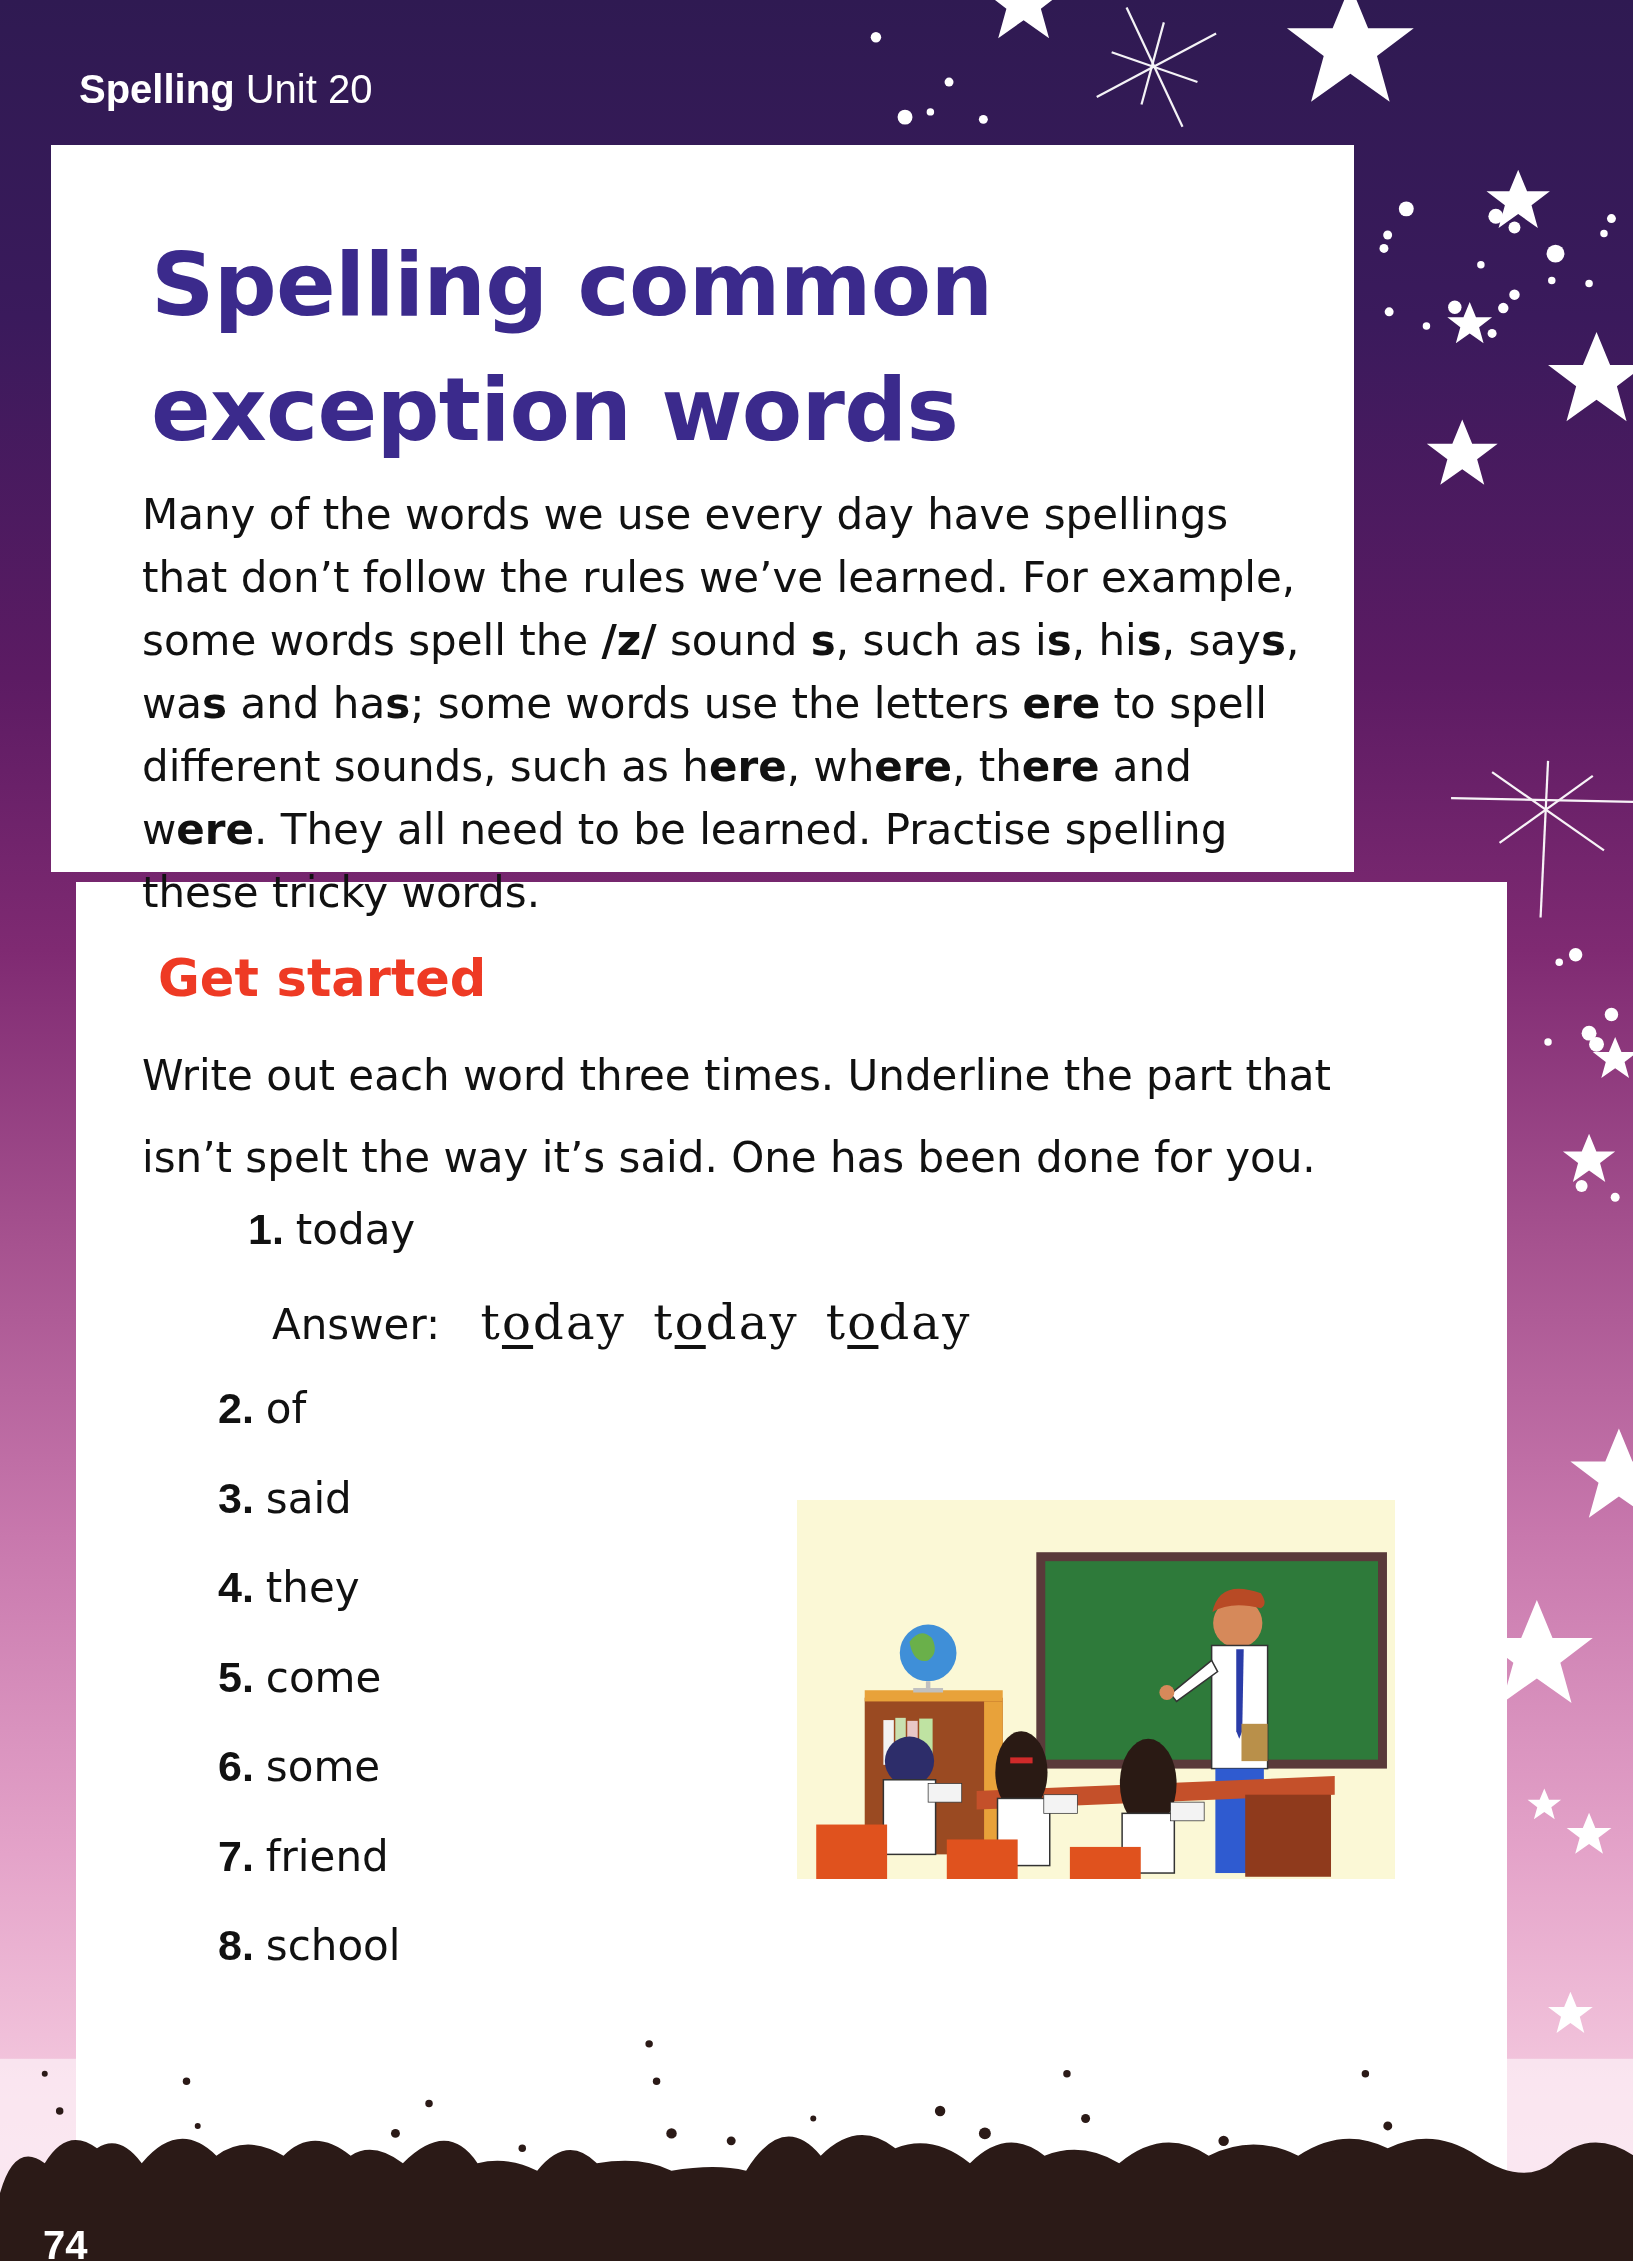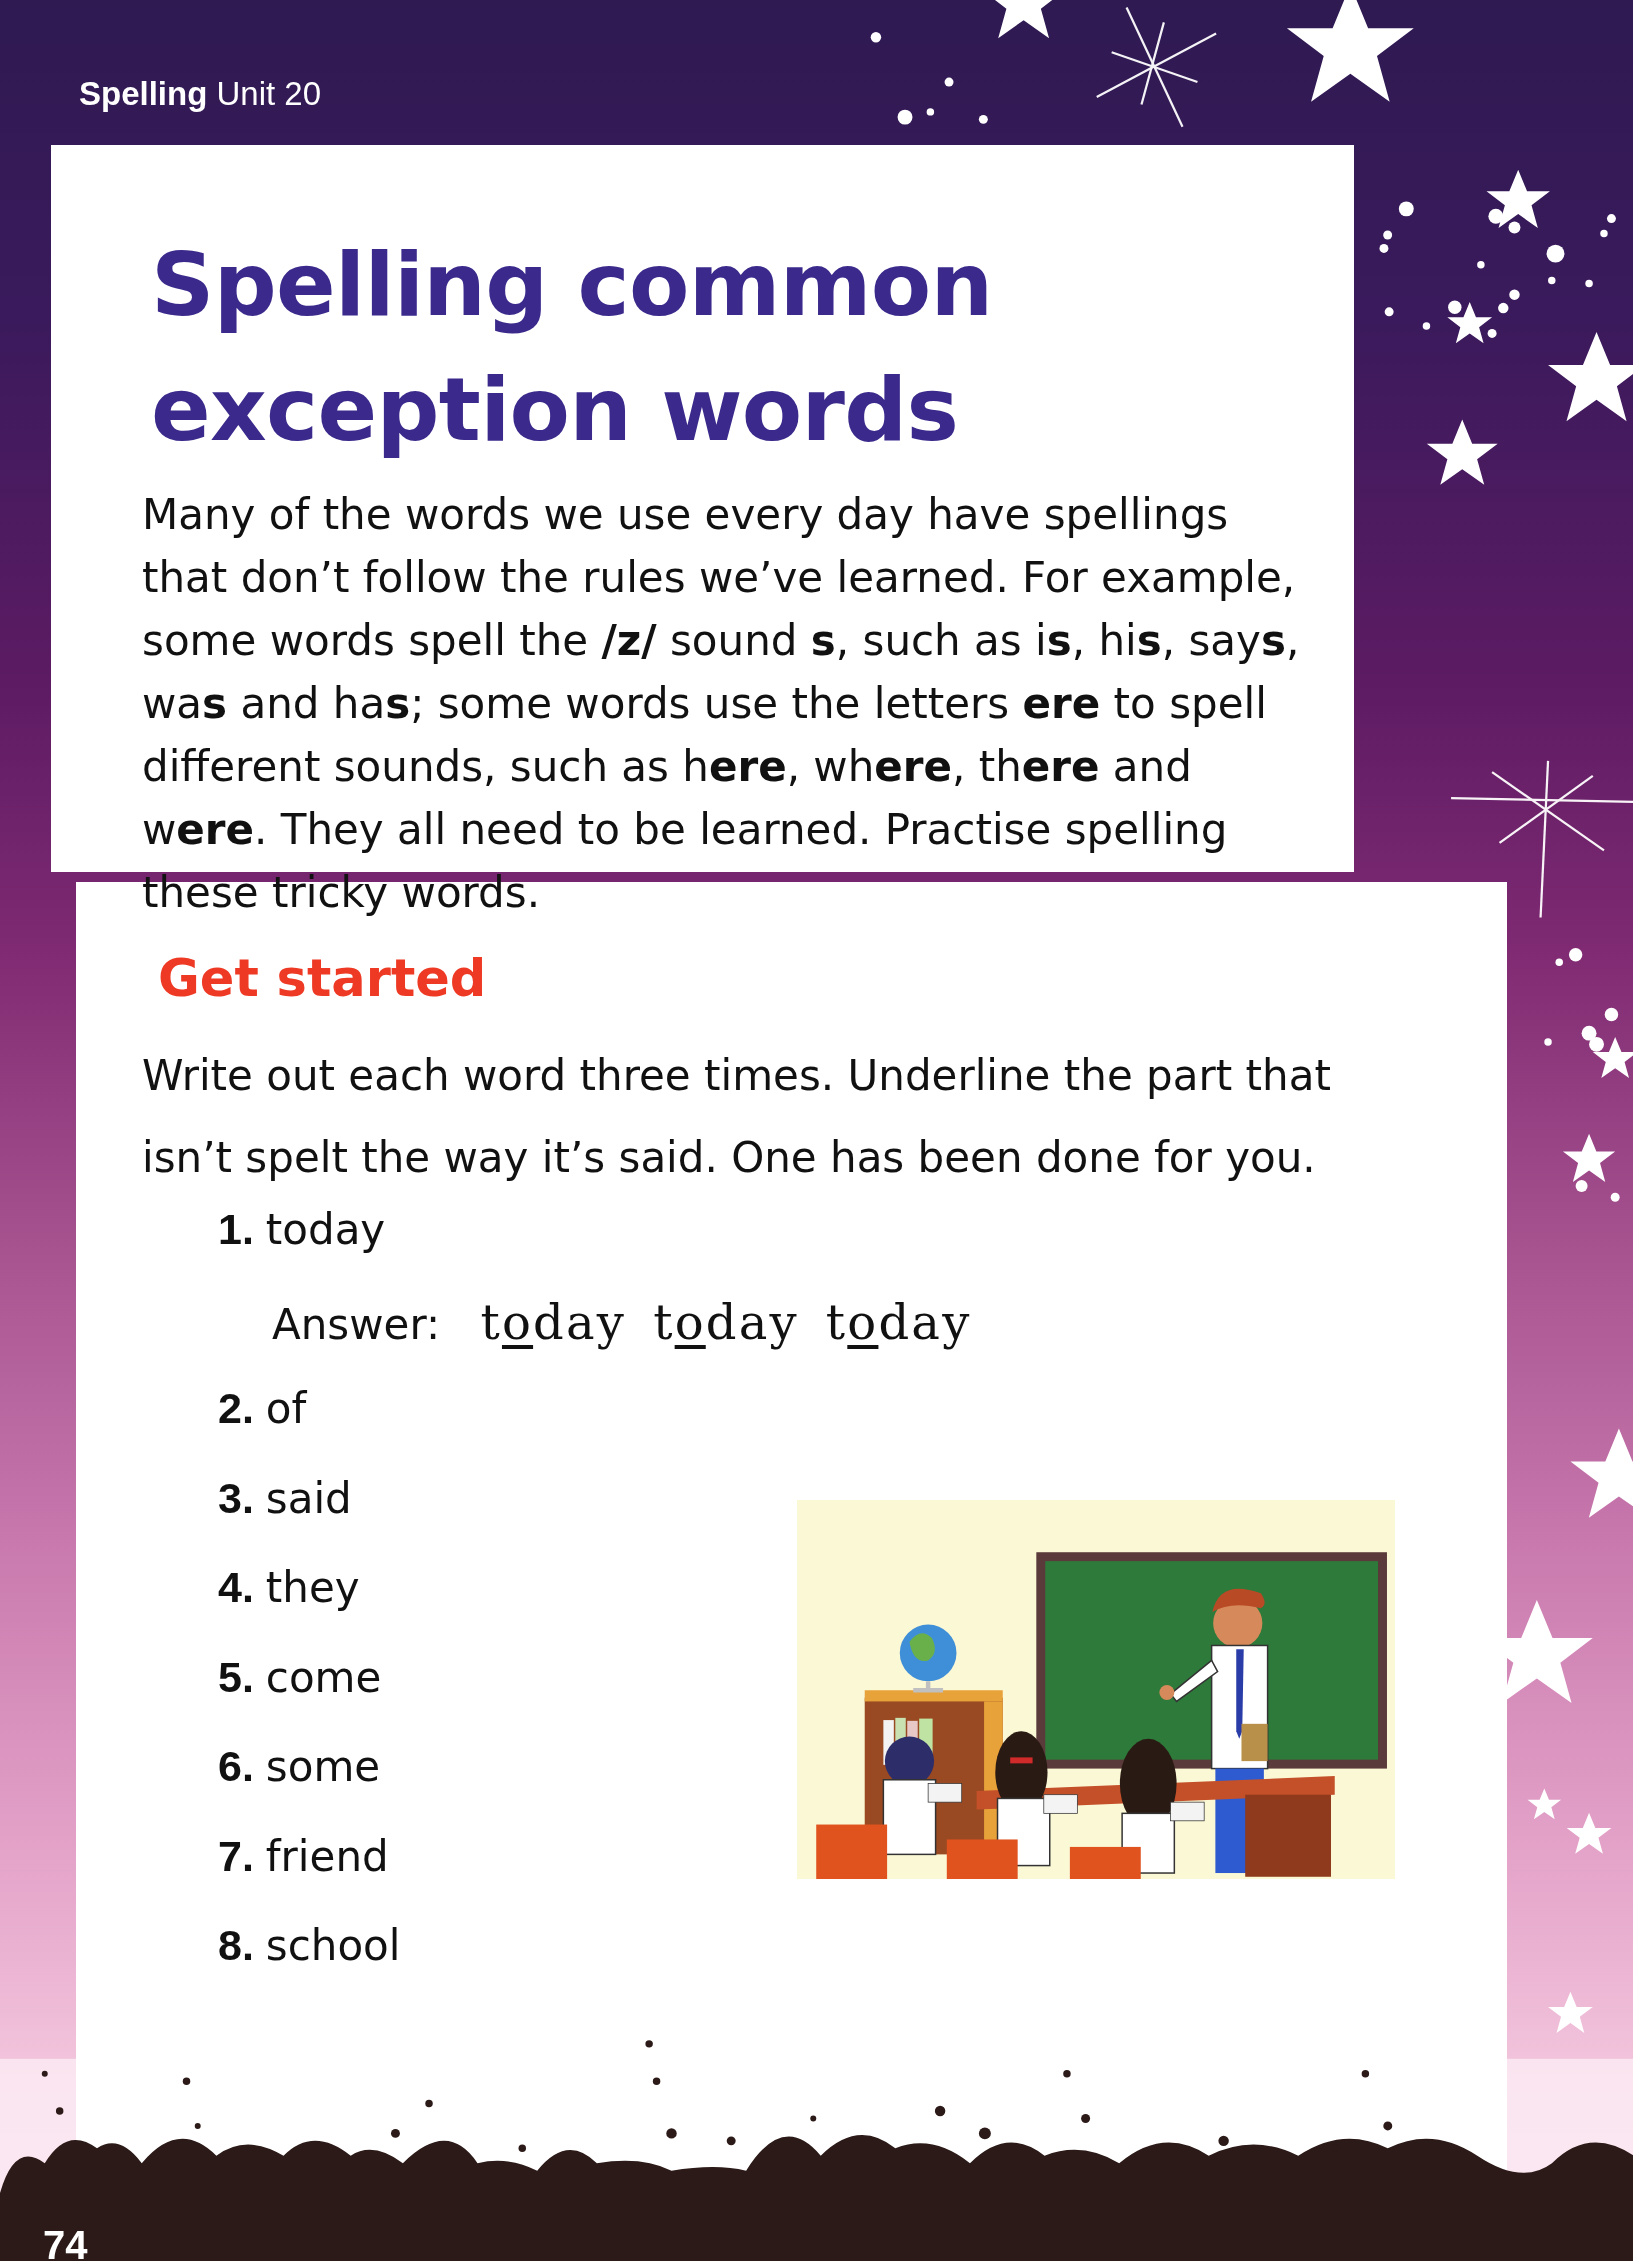--- a/index.html
+++ b/index.html
@@ -2,22 +2,22 @@
 <html style="font-size:12px"><head>
 <meta charset="utf-8">
 <style>
   html, body { margin: 0; padding: 0; }
   body {
     width: 1634px; height: 2261px; position: relative; overflow: hidden;
     font-family: "DejaVu Sans", sans-serif;
     background: linear-gradient(180deg, #2f1a52 0%, #3a1a5c 14%, #5c1b63 30%, #7f2a72 42%, #a6528f 55%, #c878ad 68%, #e4a3c9 82%, #f3c6dd 92%, #f6cfe2 100%);
   }
   .header-label {
-    position: absolute; left: 79px; top: 75px;
-    color: #ffffff; font-size: 33px; font-family: "Liberation Sans", sans-serif;
+    position: absolute; left: 79px; top: 67px;
+    color: #ffffff; font-size: 40px; font-family: "Liberation Sans", sans-serif;
   }
   .header-label .b { font-weight: bold; }
   .panel {
     position: absolute; background: #ffffff;
   }
   .panel-top { left: 51px; top: 145px; width: 1303px; height: 727px; }
   .panel-bottom { left: 76px; top: 882px; width: 1431px; height: 1379px; }
   .title {
     position: absolute; left: 142px; top: 213px; width: 1119px;
     color: #3b2a8c; font-size: 88px; font-weight: bold; line-height: 125px;
@@ -136,21 +136,21 @@
 
 <h1 class="title" style="margin:9px">Spelling common exception words</h1>
 
 <p class="intro" id="intro" style="margin:0"><span>Many of the words we use every day have spellings that don’t follow the rules we’ve learned. For example, some words spell the </span><b>/z/</b><span> sound </span><b>s</b><span>, such as i</span><b>s</b><span>, hi</span><b>s</b><span>, say</span><b>s</b><span>, wa</span><b>s</b><span> and ha</span><b>s</b><span>; some words use the letters </span><b>ere</b><span> to spell different sounds, such as h</span><b>ere</b><span>, wh</span><b>ere</b><span>, th</span><b>ere</b><span> and w</span><b>ere</b><span>. They all need to be learned. Practise spelling these tricky words.</span></p>
 
 <h2 class="section-heading" style="margin:16px">Get started</h2>
 
 <p class="instructions" style="margin:0">Write out each word three times. Underline the part that isn’t spelt the way it’s said. One has been done for you.</p>
 
 <ul class="q-list" id="q-list">
-    <li class="q-item" style="top: 0px;"><span class="q-num">1. </span><span>today</span></li>
+    <li class="q-item" style="top: 0px; margin-left: 30px;"><span class="q-num">1. </span><span>today</span></li>
     <li class="q-item" style="top: 179px;"><span class="q-num">2. </span><span>of</span></li>
     <li class="q-item" style="top: 269px;"><span class="q-num">3. </span><span>said</span></li>
     <li class="q-item" style="top: 358px;"><span class="q-num">4. </span><span>they</span></li>
     <li class="q-item" style="top: 448px;"><span class="q-num">5. </span><span>come</span></li>
     <li class="q-item" style="top: 537px;"><span class="q-num">6. </span><span>some</span></li>
     <li class="q-item" style="top: 627px;"><span class="q-num">7. </span><span>friend</span></li>
     <li class="q-item" style="top: 716px;"><span class="q-num">8. </span><span>school</span></li>
   </ul>
 
 <div class="answer" id="answer">

